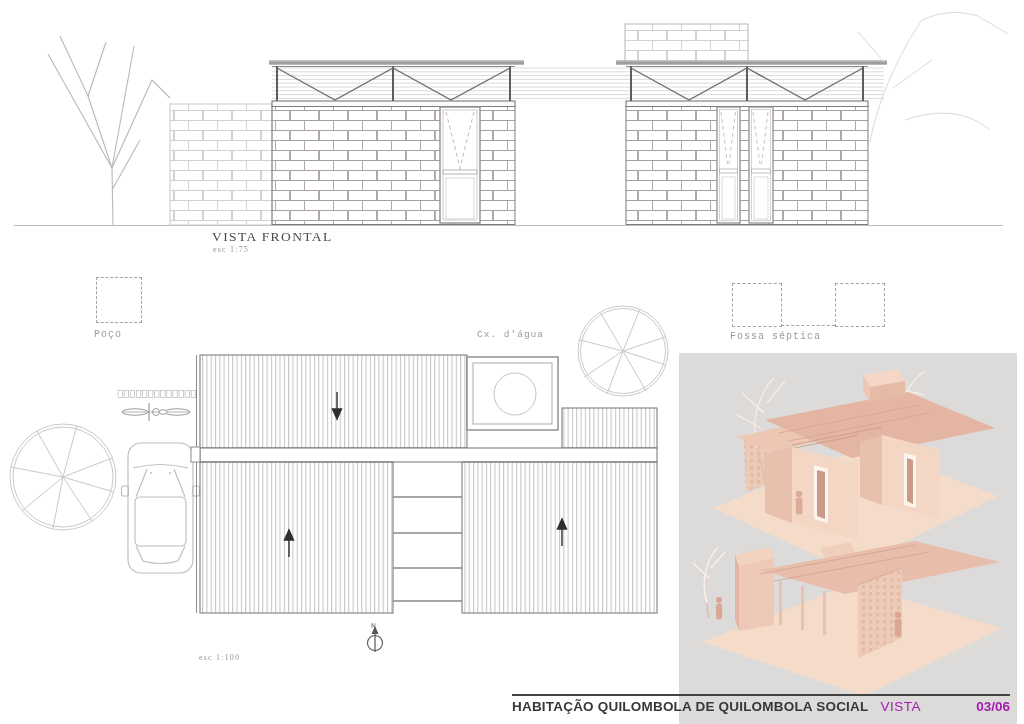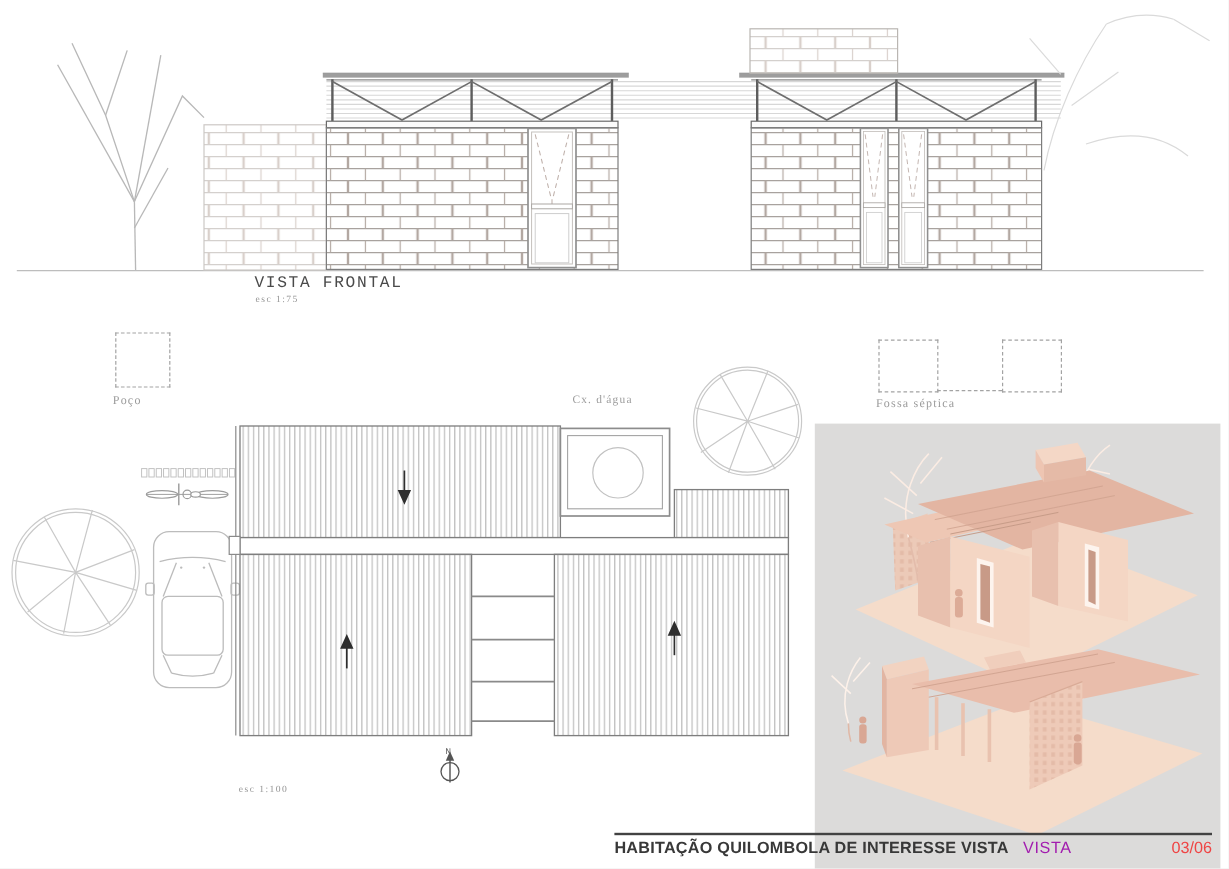--- a/index.html
+++ b/index.html
@@ -1,34 +1,34 @@
 <!DOCTYPE html>
 <html><head>
 <meta charset="utf-8">
 <style>
   html,body{margin:0;padding:0;background:#e8e8e8;}
   #sheet{position:relative;width:1024px;height:724px;background:#ffffff;overflow:hidden;
          font-family:"Liberation Sans",sans-serif;}
   svg{position:absolute;display:block;}
-  .lbl{position:absolute;color:#9b9b9b;font-family:Liberation Serif, serif;
+  .lbl{position:absolute;color:#9b9b9b;font-family:Liberation Mono, monospace;
        letter-spacing:1px;white-space:nowrap;text-align:right;}
-  .draw-title{position:absolute;color:#4a4a4a;font-family:Liberation Mono, monospace;
+  .draw-title{position:absolute;color:#4a4a4a;font-family:Liberation Serif, serif;
        font-size:13.5px;letter-spacing:1.4px;white-space:nowrap;}
   .draw-scale{position:absolute;color:#949494;font-family:Liberation Serif, serif;
        font-size:8px;letter-spacing:1.2px;white-space:nowrap;}
   .dashed-box{position:absolute;border:1.5px dashed #a3a3a3;background:transparent;}
   .dash-connector{position:absolute;border-top:1.5px dashed #a3a3a3;height:0;}
   #render-panel{position:absolute;left:679px;top:353px;width:338px;height:371px;
        background:#dcdbda;}
   #footer-line{position:absolute;left:512px;top:694px;width:498px;height:2px;background:#424242;}
   #footer-row{position:absolute;left:512px;top:699px;width:498px;display:flex;
        align-items:baseline;}
   #footer-title{font-weight:bold;font-size:13.5px;color:#383838;letter-spacing:.2px;}
   #footer-sheet{font-size:13.5px;color:#a21caf;margin-left:12px;letter-spacing:.5px;}
-  #footer-page{margin-left:auto;font-weight:normal;font-size:13.5px;color:#ef4444;}
+  #footer-page{margin-left:auto;font-weight:bold;font-size:13.5px;color:#a21caf;}
   #north-label{position:absolute;left:371px;top:622px;font-size:6.5px;color:#5a5a5a;
        font-family:"DejaVu Sans",sans-serif;}
 </style>
 </head>
 <body>
 
 <div id="sheet">
 
   <svg style="left:0;top:0" width="1024" height="260" viewBox="0 0 1024 260">
     <defs>
@@ -298,18 +298,18 @@
         <circle cx="40" cy="247" r="3" fill="#d9a794"></circle>
         <rect x="37" y="250.5" width="6.2" height="16" rx="2.4" fill="#d9a794"></rect>
         <circle cx="219" cy="262" r="3.2" fill="#d9a794"></circle>
         <rect x="215.8" y="265.8" width="6.6" height="18" rx="2.5" fill="#d9a794"></rect>
       </g>
     </svg>
   </div>
 
   <div id="footer-line"></div>
   <div id="footer-row">
-    <span id="footer-title">HABITAÇÃO QUILOMBOLA DE INTERESSE VISTA</span>
+    <span id="footer-title">HABITAÇÃO QUILOMBOLA DE QUILOMBOLA SOCIAL</span>
     <span id="footer-sheet">VISTA</span>
     <span id="footer-page">03/06</span>
   </div>
 
 </div>
 
 </body></html>

